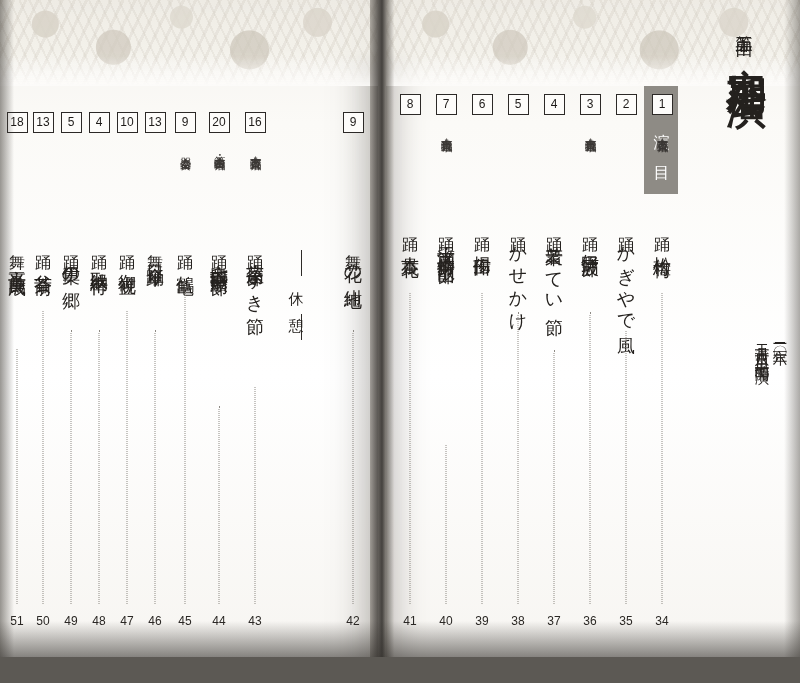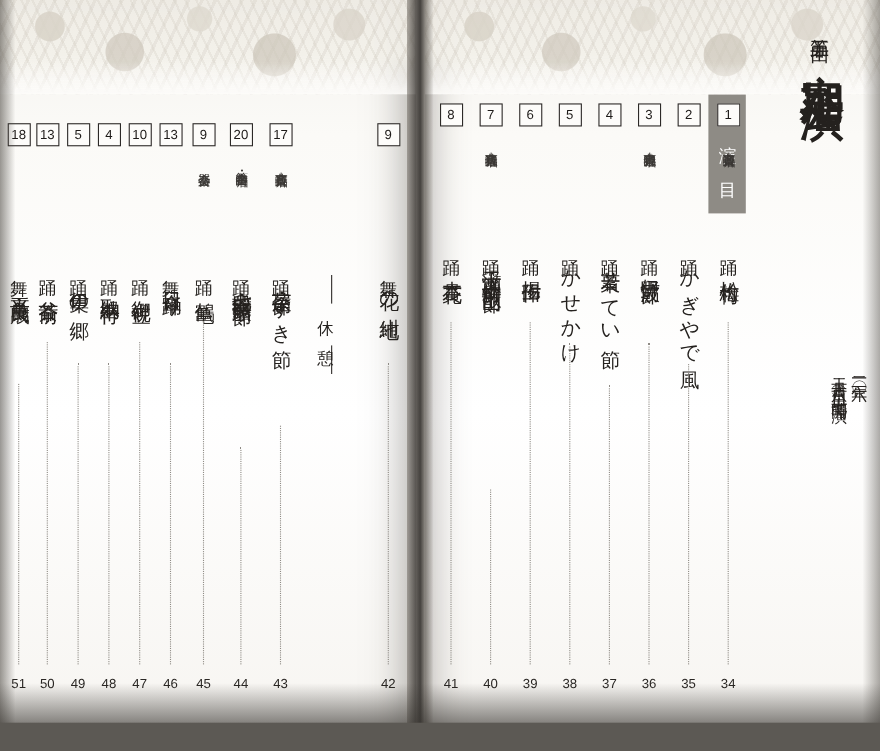--- a/index.html
+++ b/index.html
@@ -328,21 +328,21 @@
   <div id="left-cols">
       <div class="col" style="left: 338px; top: 112px; height: 516px;">
         <div class="num-box">9</div>
         <div class="genre"><div class="v" style="display: inline-block;"></div></div>
         <div class="piece" style="font-size: 16px;"><div class="v" style="display: inline-block;">舞</div></div>
         <div class="piece"><div class="v" style="display: inline-block;">花の紺地</div></div>
         <div class="dotted" style="top: 218px; height: 274px;"></div>
         <div class="page-no">42</div>
       </div>
       <div class="col" style="left: 240px; top: 112px; height: 516px;">
-        <div class="num-box">17</div>
+        <div class="num-box">16</div>
         <div class="genre"><div class="v" style="display: inline-block;">古典音楽斉唱</div></div>
         <div class="piece" style="font-size: 16px;"><div class="v" style="display: inline-block;">踊</div></div>
         <div class="piece"><div class="v" style="display: inline-block;">茶屋節・すき節</div></div>
         <div class="dotted" style="top: 275px; height: 217px;"></div>
         <div class="page-no">43</div>
       </div>
       <div class="col" style="left: 204px; top: 112px; height: 516px;">
         <div class="num-box">20</div>
         <div class="genre"><div class="v" style="display: inline-block;">箏曲合奏・斉唱</div></div>
         <div class="piece" style="font-size: 16px;"><div class="v" style="display: inline-block;">踊</div></div>

